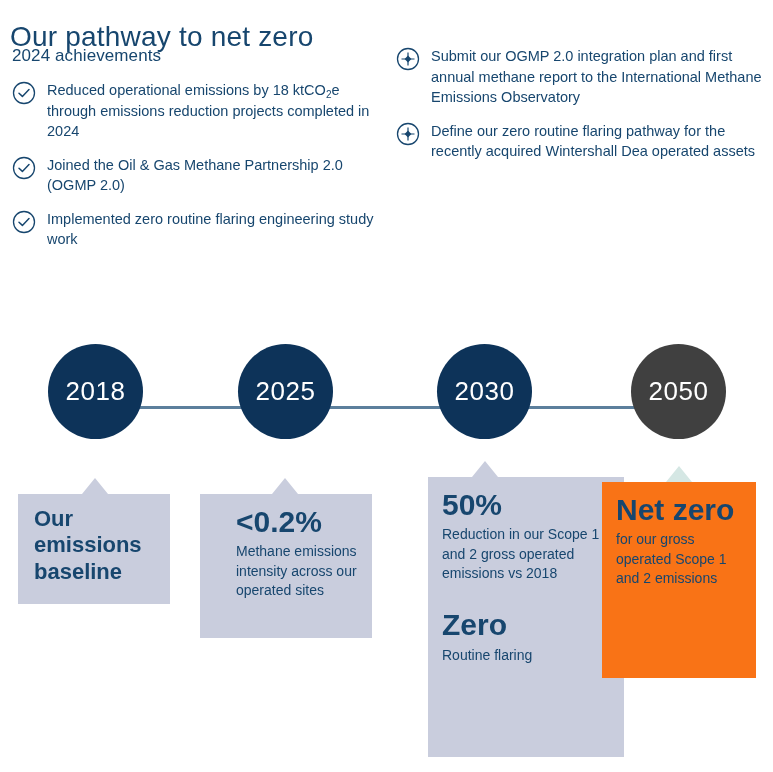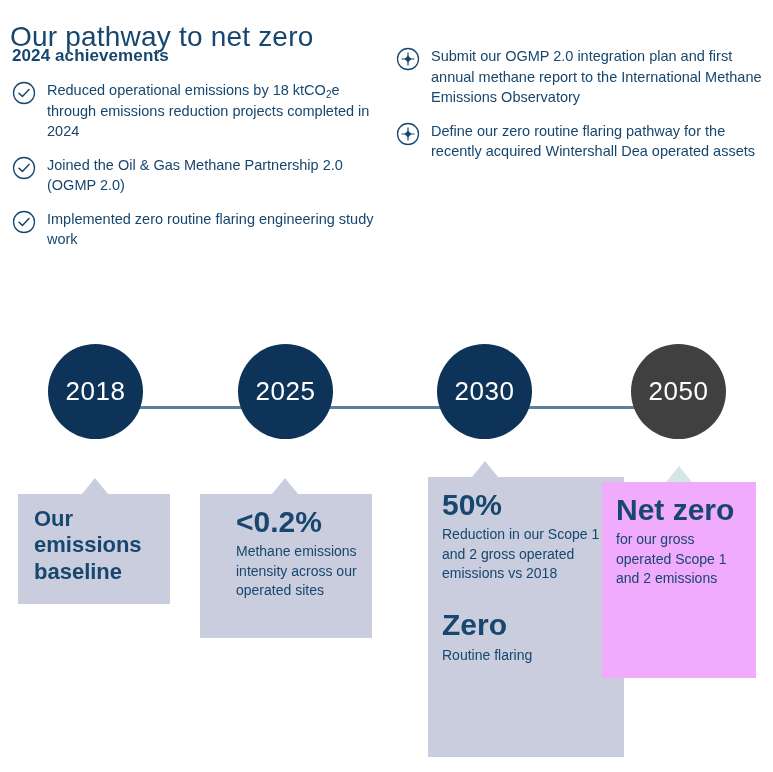--- a/index.html
+++ b/index.html
@@ -28,21 +28,21 @@
 
   .col {
     position: absolute;
     top: 46px;
   }
   .col-left  { left: 12px;  width: 370px; }
   .col-right { left: 396px; width: 372px; }
 
   .col-heading {
     font-size: 17px;
-    font-weight: bold;
+    font-weight: normal;
     color: #17466e;
     margin: 0 0 14px 0;
     letter-spacing: 0.1px;
   }
 
   .bullet-list {
     list-style: none;
     margin: 0;
     padding: 0;
   }
@@ -104,21 +104,21 @@
     border-right: 13px solid transparent;
   }
 
   .card {
     position: absolute;
     padding: 12px 14px 14px 14px;
     box-sizing: border-box;
     color: #17466e;
   }
   .card-grey { background: #c9cddd; }
-  .card-teal { background: #f0abfc; }
+  .card-teal { background: #f97316; }
 
   .card-big {
     font-size: 30px;
     font-weight: bold;
     line-height: 1.08;
     margin: 0 0 4px 0;
     color: #17466e;
   }
   .card-big-sm {
     font-size: 22px;

